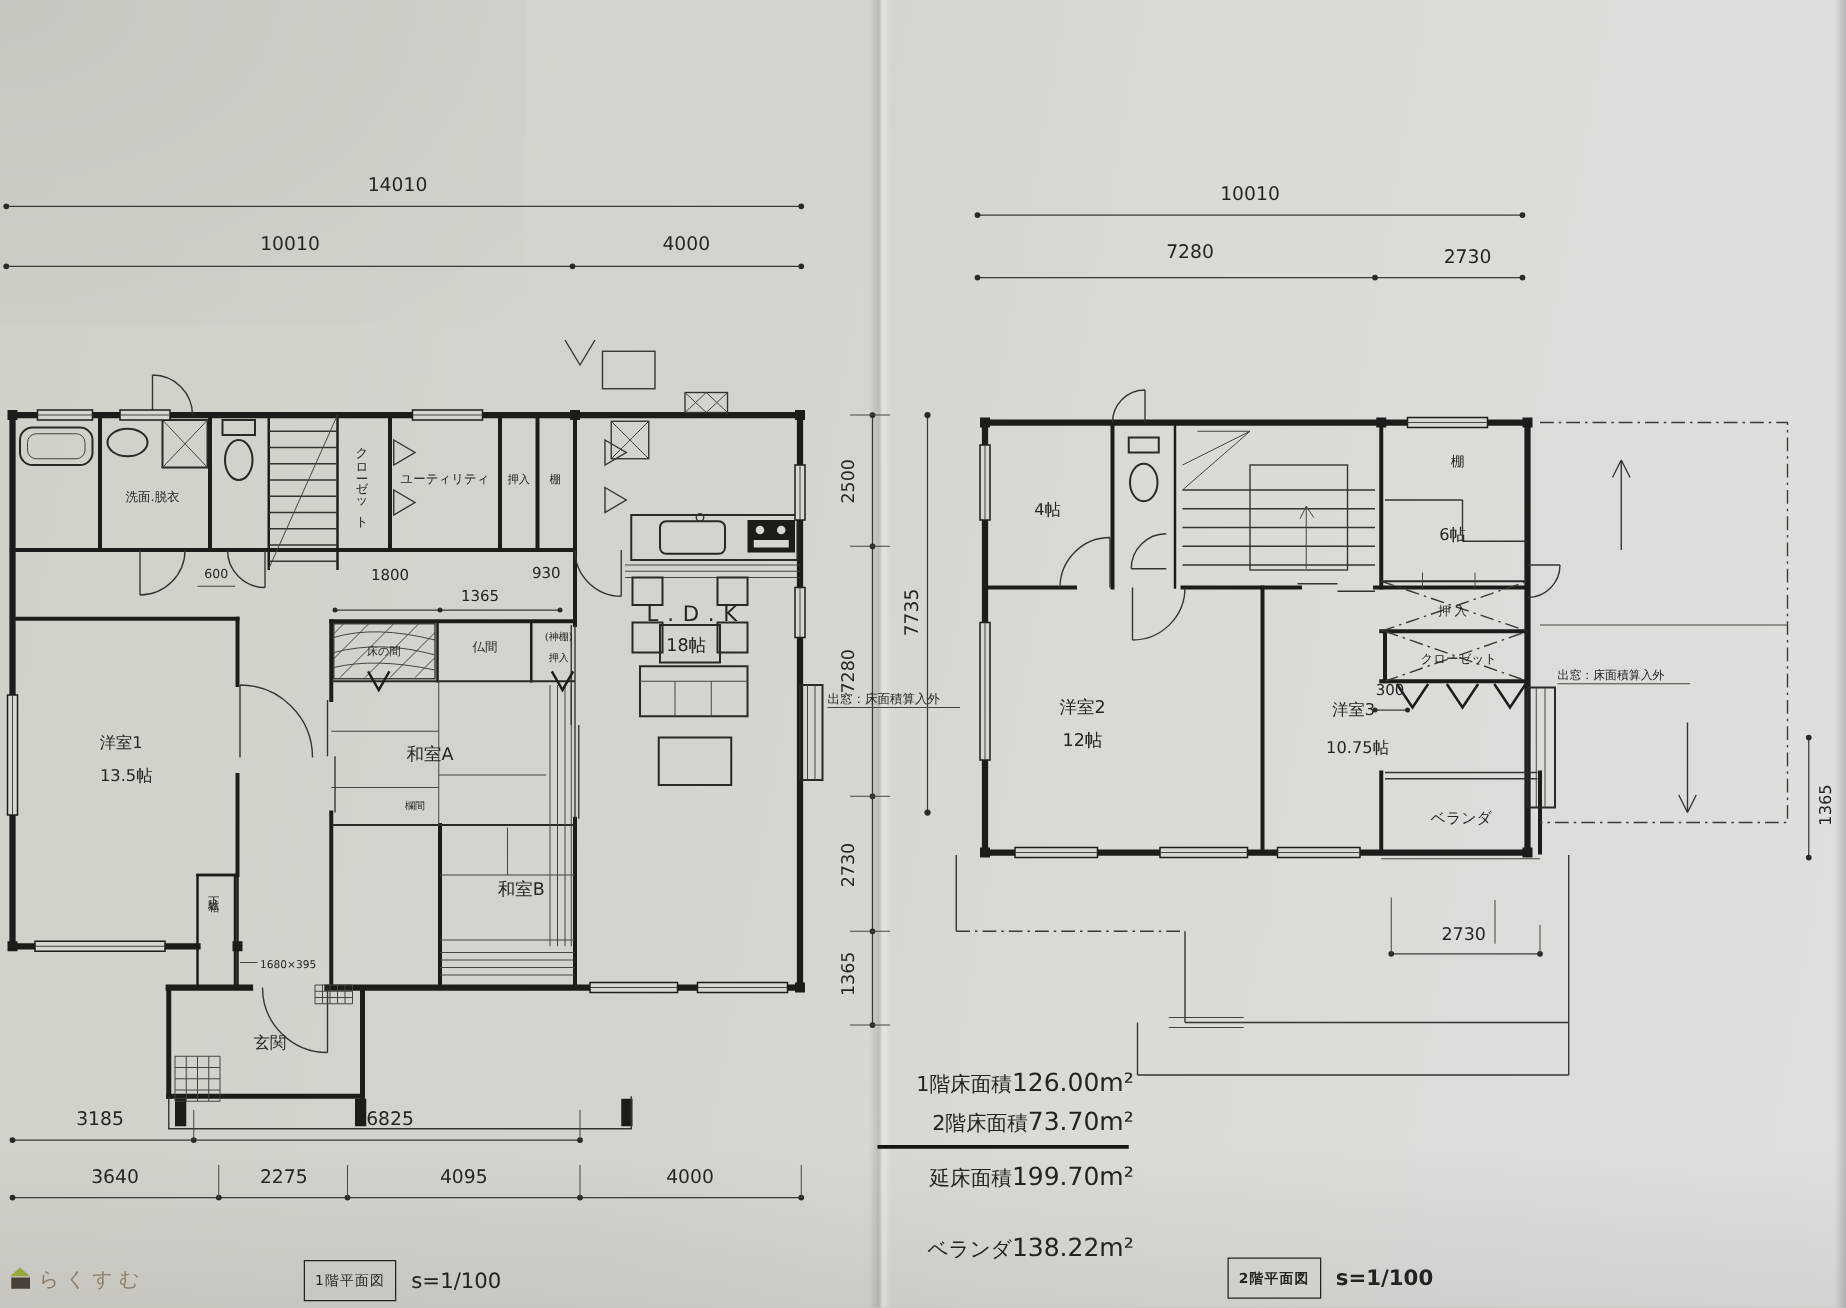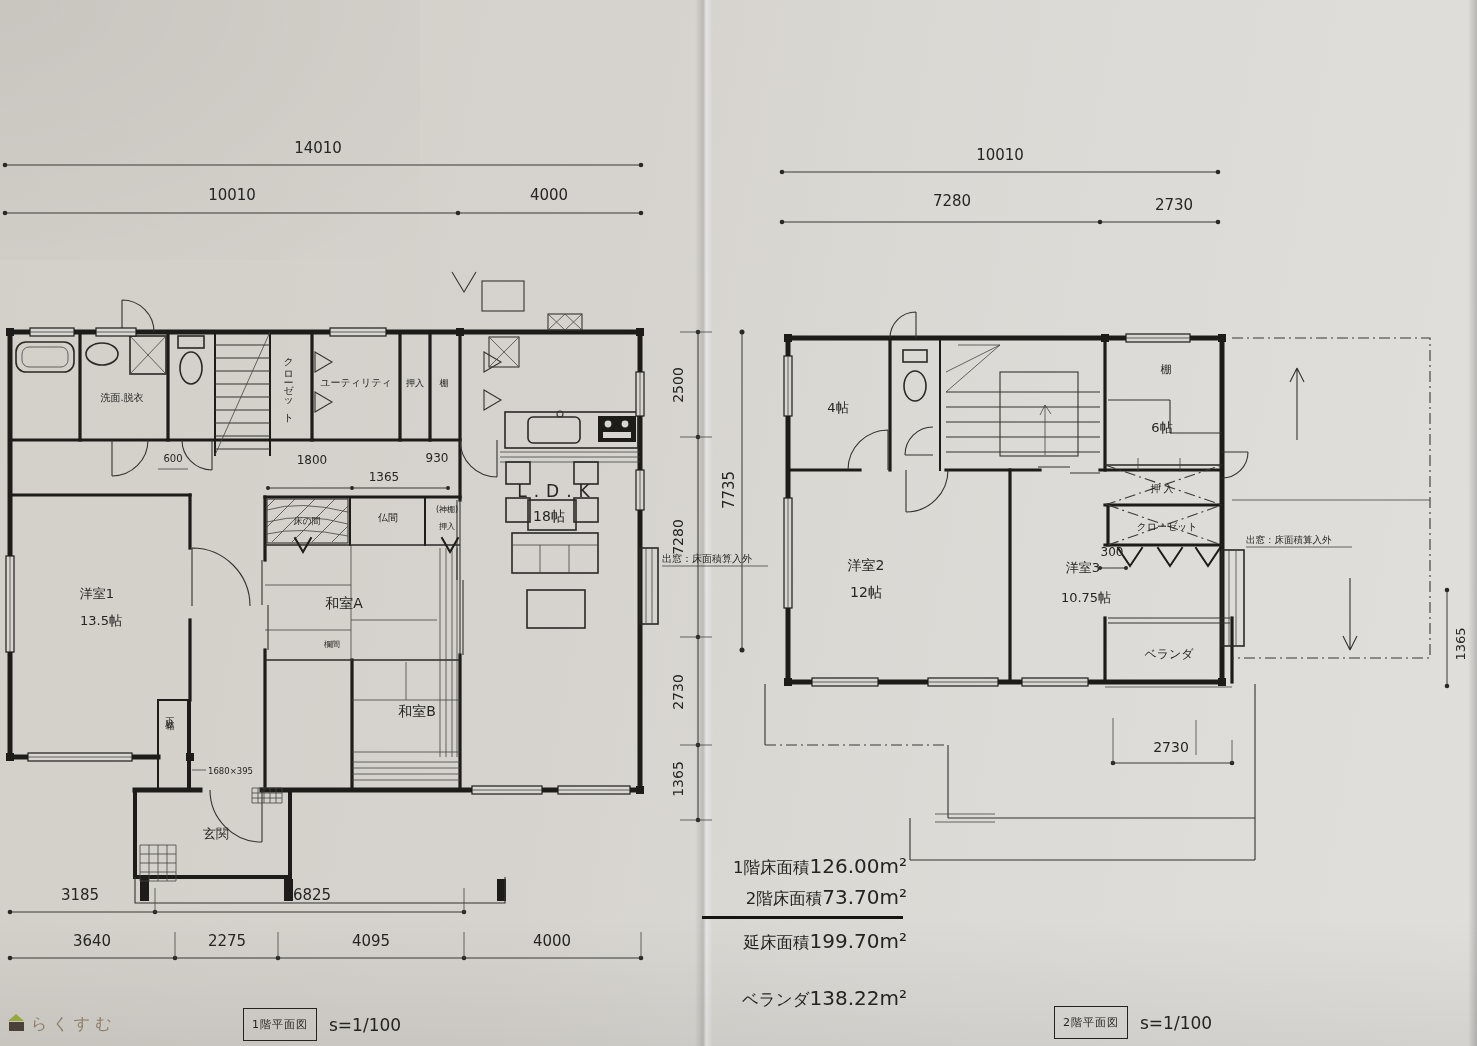--- a/index.html
+++ b/index.html
@@ -485,21 +485,21 @@
   <div class="area-row">
     <span>ベランダ</span>
     <span class="val">138.22m²</span>
   </div>
 </div>
 
 <div class="scale-wrap" style="left:243px;top:1008px;">
   <span class="scale-box">1階平面図</span>
   <span class="scale-txt">s=1/100</span>
 </div>
-<div class="scale-wrap" style="left:1054px;top:1006px;">
+<div class="scale-wrap" style="left:982px;top:1006px;font-weight:bold;">
   <span class="scale-box">2階平面図</span>
   <span class="scale-txt">s=1/100</span>
 </div>
 
 <div class="watermark">
   <span class="wm-icon">
     <span class="wm-roof"></span>
       <span class="wm-base"></span>
   </span>
   <span class="wm-text">らくすむ</span>

